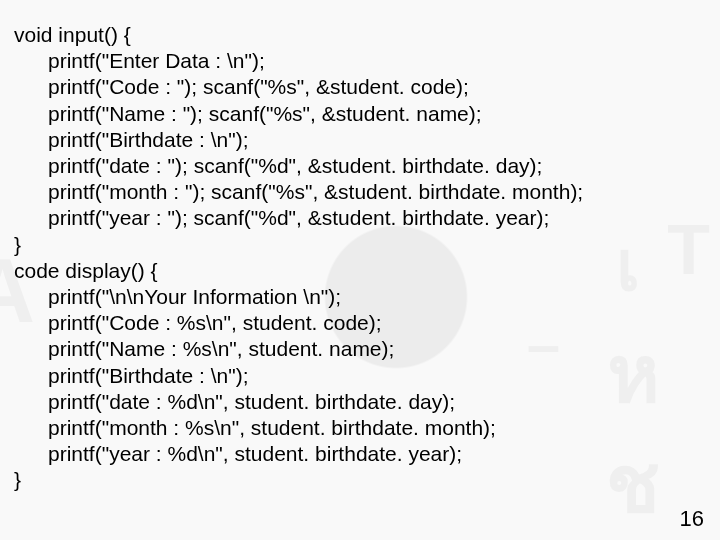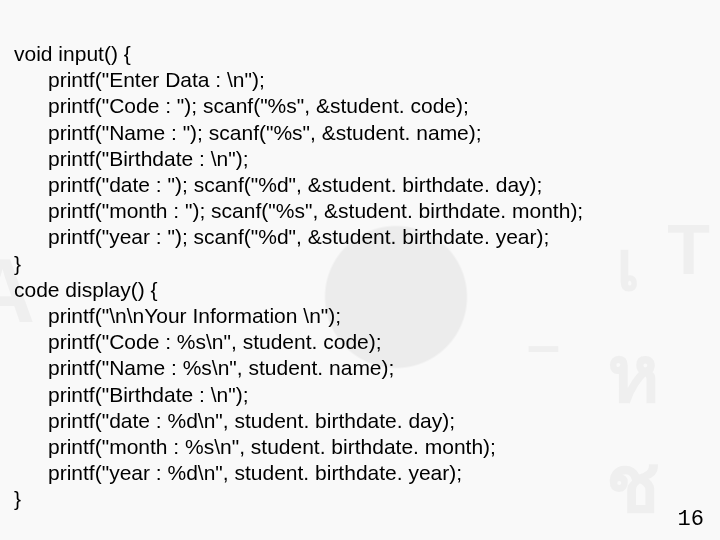--- a/index.html
+++ b/index.html
@@ -31,39 +31,37 @@
   }
   .bg-a  { left: -30px; top: 240px; }
   .bg-t1 { right: 80px;  top: 210px; font-size: 70px;}
   .bg-t2 { right: 10px;  top: 210px; font-size: 70px;}
   .bg-h  { right: 60px; top: 310px; font-size: 80px;}
   .bg-u  { right: 60px; top: 420px; font-size: 80px;}
   .bg-dash { right: 160px; top: 310px; font-size: 60px;}
   .content {
     position: absolute;
     inset: 0;
-    padding: 13px 10px 0 14px;
+    padding: 22px 10px 0 14px;
     box-sizing: border-box;
-    margin-top: 28px;
   }
   .line {
     font-size: 21px;
     line-height: 26.2px;
     color: #000;
     white-space: pre;
     font-family: "Tahoma", Arial, sans-serif;
   }
   .indent { padding-left: 34px; }
   .page-num {
     position: absolute;
     right: 16px;
     bottom: 8px;
     font-size: 22px;
     color: #000;
-    font-family: Liberation Mono, monospace;
   }
 </style>
 </head>
 <body>
 
 <div class="bg"></div>
 <div class="bg-text bg-a">A</div>
 <div class="bg-text bg-t1">เ</div>
 <div class="bg-text bg-t2">T</div>
 <div class="bg-text bg-dash">–</div>

